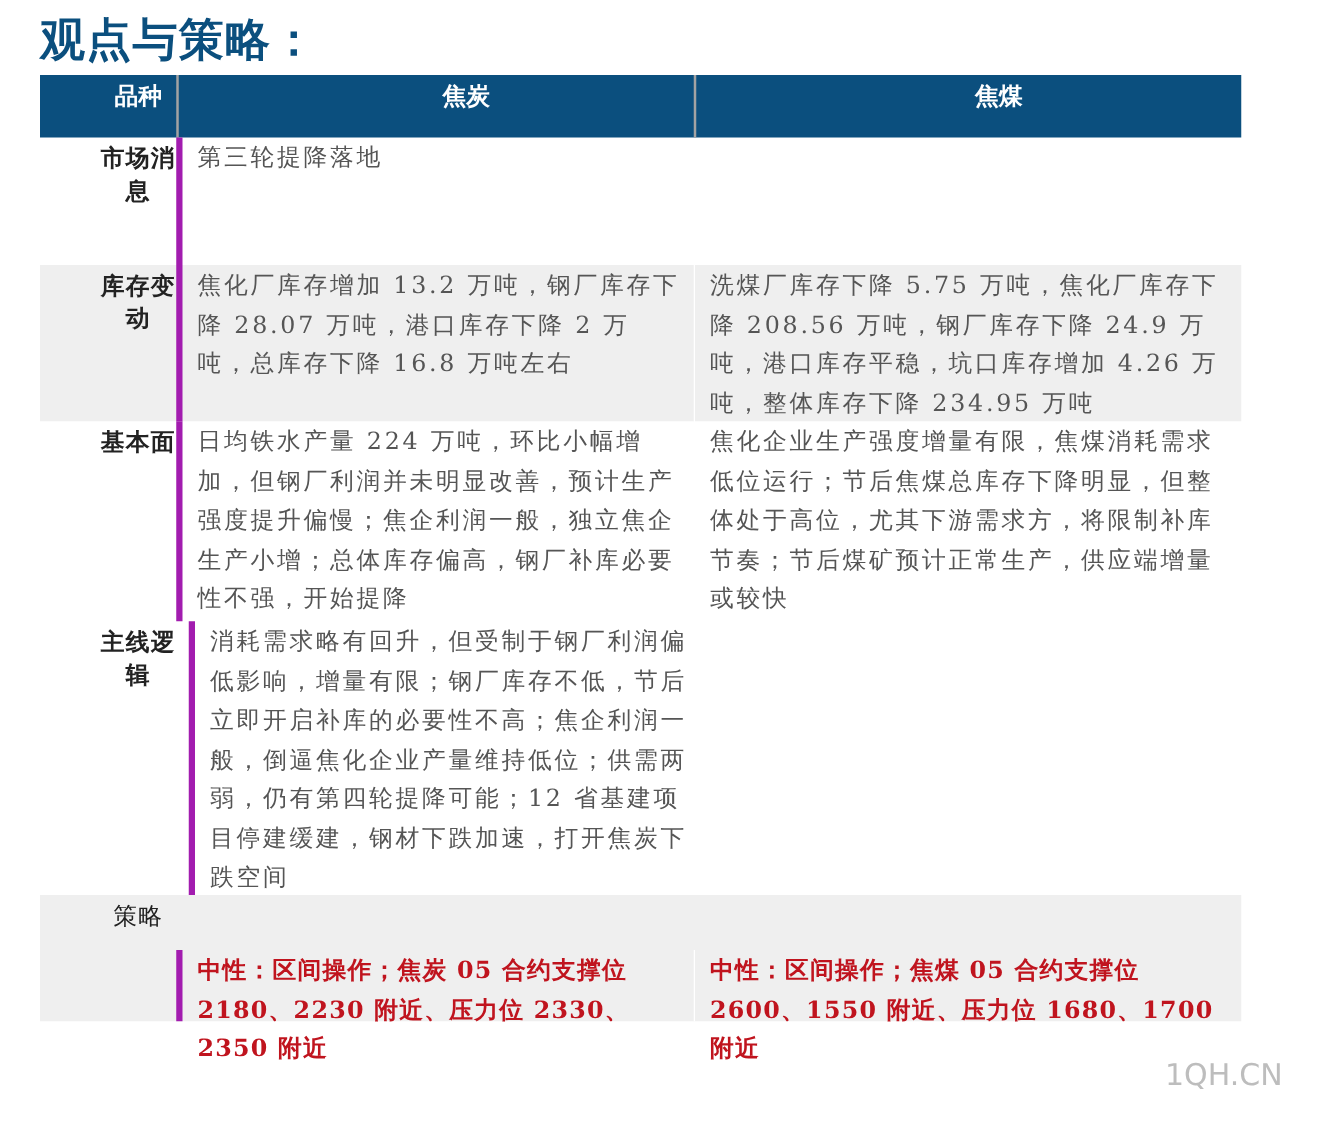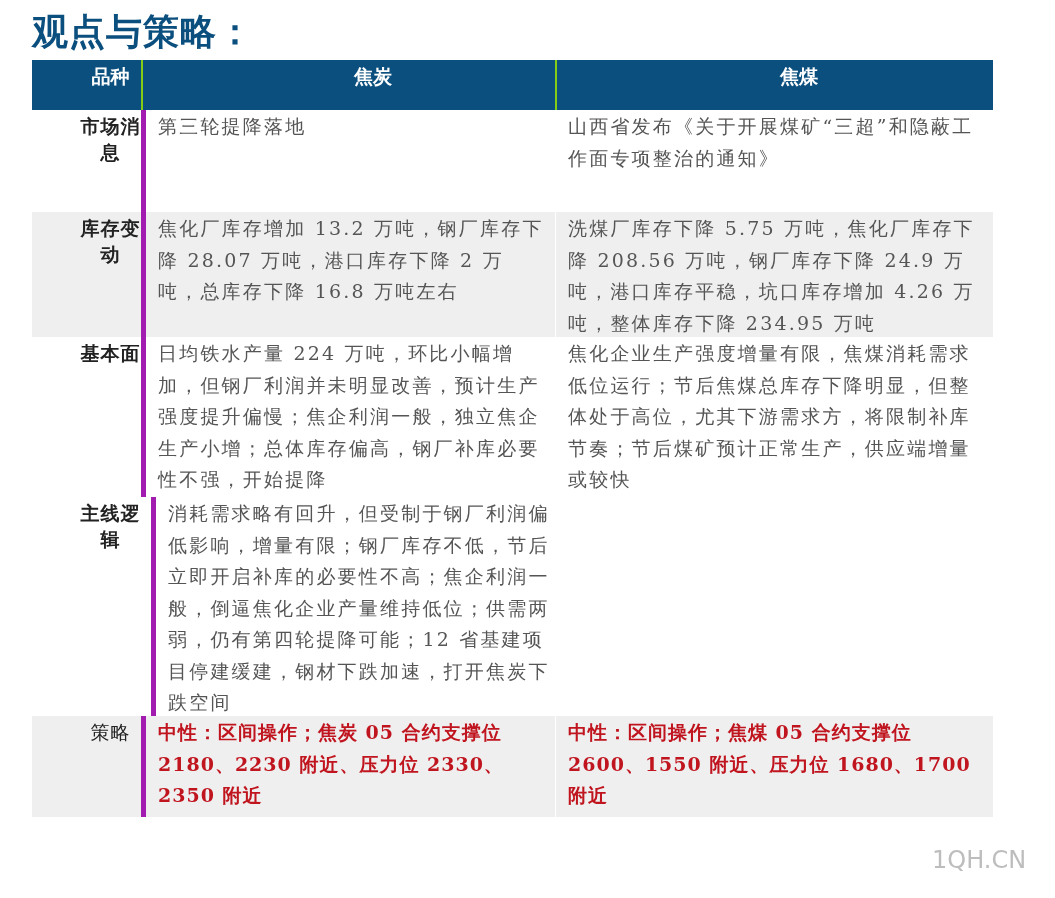--- a/index.html
+++ b/index.html
@@ -6,43 +6,42 @@
   body { width: 1055px; height: 898px; position: relative; overflow: hidden; font-family: "DejaVu Serif", "Liberation Serif", serif; }
   .title { position: absolute; left: 32px; top: 8px; font-family: "DejaVu Sans", "Liberation Sans", sans-serif; font-weight: bold; font-size: 36px; color: #0b4f7e; letter-spacing: 1px; }
   .table { position: absolute; left: 32px; top: 60px; width: 961px; }
   .row { display: flex; width: 961px; }
   .cell { box-sizing: border-box; padding-left: 48px; }
   .c1 { width: 109px; }
   .c2 { width: 414px; border-left: 5px solid #a21caf; }
   .c3 { width: 438px; border-left: 1px solid #ffffff; }
   .header { height: 50px; background: #0b4f7e; }
   .header .cell { color: #ffffff; font-family: "DejaVu Sans", "Liberation Sans", sans-serif; font-size: 19px; font-weight: bold; text-align: center; padding-top: 4px; }
-  .header .c2, .header .c3 { border-left: 2px solid #84cc16; text-align: center; }
+  .header .c2, .header .c3 { border-left: 2px solid #a3a3a3; text-align: center; }
   .gray { background: #efefef; }
   .label { font-family: Liberation Sans, sans-serif; font-weight: bold; font-size: 19px; color: #222; padding-top: 4px; text-align: center; letter-spacing: 1px; }
   .text { font-size: 19px; line-height: 31.5px; color: #555; padding: 1px 10px 0 12px; letter-spacing: 2.2px; }
-  .red { color: #c0141e; font-weight: bold; letter-spacing: 1px; }
+  .red { color: #c0141e; font-weight: bold; letter-spacing: 1px; margin-top: 44px; }
   .watermark { position: absolute; left: 932px; top: 846px; font-family: "DejaVu Sans", "Liberation Sans", sans-serif; font-size: 24px; color: #bdbdbd; }
 </style>
 </head>
 <body>
 
 <div class="title">观点与策略：</div>
 
 <div class="table">
   <div class="row header">
     <div class="cell c1">品种</div>
     <div class="cell c2">焦炭</div>
     <div class="cell c3">焦煤</div>
   </div>
 
   <div class="row" style="height:102px;">
     <div class="cell c1 label">市场消息</div>
     <div class="cell c2 text">第三轮提降落地</div>
-    <div class="cell c3 text">山西省发布《关于开展煤矿“三超”和隐蔽工作面专项整治的通知》</div>
   </div>
 
   <div class="row gray" style="height:125px;">
     <div class="cell c1 label">库存变动</div>
     <div class="cell c2 text">焦化厂库存增加 13.2 万吨，钢厂库存下降 28.07 万吨，港口库存下降 2 万吨，总库存下降 16.8 万吨左右</div>
     <div class="cell c3 text">洗煤厂库存下降 5.75 万吨，焦化厂库存下降 208.56 万吨，钢厂库存下降 24.9 万吨，港口库存平稳，坑口库存增加 4.26 万吨，整体库存下降 234.95 万吨</div>
   </div>
 
   <div class="row" style="height:160px;">
     <div class="cell c1 label">基本面</div>

